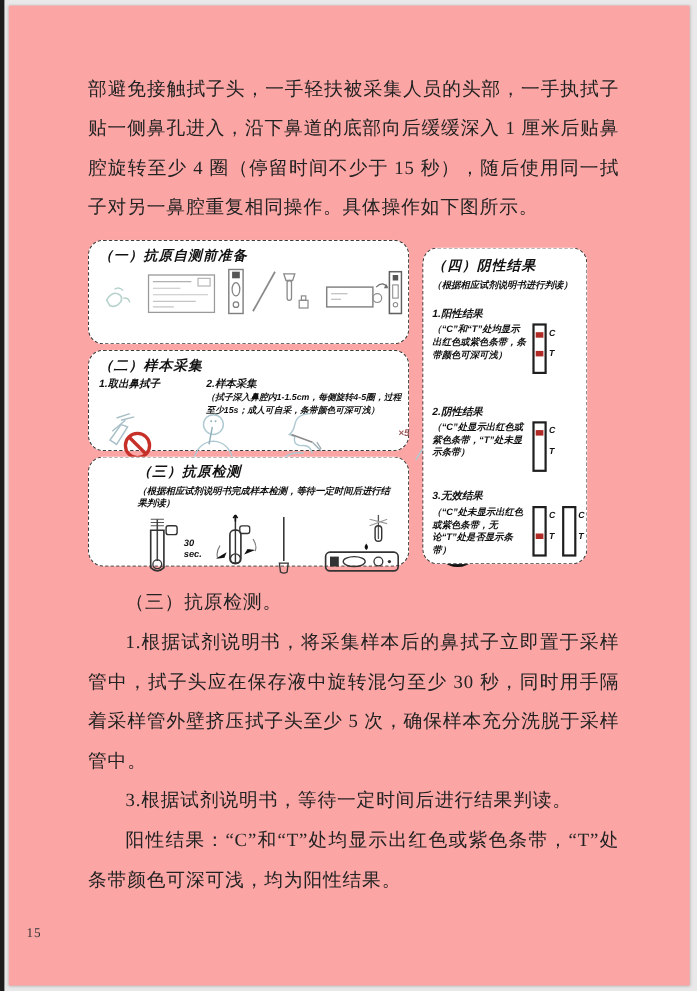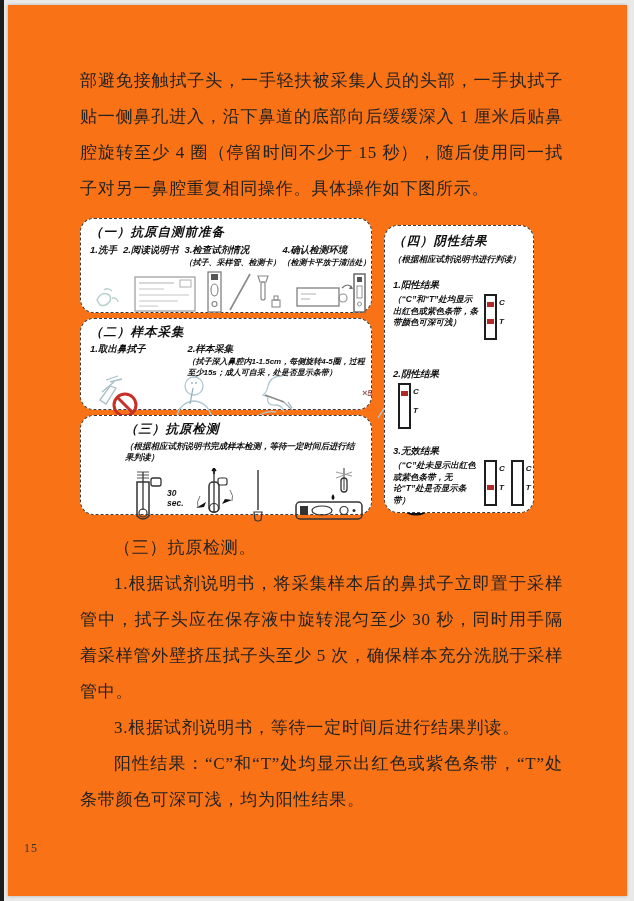--- a/index.html
+++ b/index.html
@@ -1,19 +1,19 @@
 <!DOCTYPE html>
 <html><head>
 <meta charset="utf-8">
 <style>
   * { margin:0; padding:0; box-sizing:border-box; }
   html,body { width:634px; height:901px; background:#e9e9e9; overflow:hidden;
               font-family:"Liberation Serif","DejaVu Serif",serif; }
   .page { position:absolute; left:8px; top:5px; width:619px; height:891px;
-          background:#f97316; box-shadow:0 0 3px rgba(0,0,0,.25); }
+          background:#fca5a5; box-shadow:0 0 3px rgba(0,0,0,.25); }
   .left-edge { position:absolute; left:0; top:0; width:4px; height:901px; background:#1d1d1d; z-index:5; }
   .content { position:absolute; left:72px; top:58px; width:483px; }
 
   
   .bodytext { font-size:17px; line-height:36px; letter-spacing:.8px; color:#222;
               text-align:justify; word-break:break-all; }
   .indent { text-indent:2em; }
 
   
   .diagram { position:relative; margin-top:11px; height:302px;
@@ -65,36 +65,20 @@
 
 <div class="page">
   <div class="content">
 
     <p class="bodytext">部避免接触拭子头，一手轻扶被采集人员的头部，一手执拭子贴一侧鼻孔进入，沿下鼻道的底部向后缓缓深入 1 厘米后贴鼻腔旋转至少 4 圈（停留时间不少于 15 秒），随后使用同一拭子对另一鼻腔重复相同操作。具体操作如下图所示。</p>
 
     <div class="diagram">
 
       <div class="dbox box-prep">
         <div class="dtitle">（一）抗原自测前准备</div>
-        <div class="steps-row">
-          <div class="step" style="width:40px">
-            <div class="step-label">1.洗手</div>
-          </div>
-          <div class="step" style="width:68px">
-            <div class="step-label">2.阅读说明书</div>
-          </div>
-          <div class="step" style="width:92px">
-            <div class="step-label">3.检查试剂情况</div>
-            <div class="step-note">（拭子、采样管、检测卡）</div>
-          </div>
-          <div class="step">
-            <div class="step-label">4.确认检测环境</div>
-            <div class="step-note">（检测卡平放于清洁处）</div>
-          </div>
-        </div>
         <div class="icons-row">
           <span style="margin:0 12px 2px 2px">
             <svg width="30" height="28" viewBox="0 0 30 28">
               <path d="M5 16 Q9 8 15 10 Q20 12 18 17 Q14 23 8 21 Z" fill="none" stroke="#b6d2cd" stroke-width="1.5"></path>
               <path d="M12 6 Q16 3 20 7 M20 14 Q25 13 26 18" fill="none" stroke="#b6d2cd" stroke-width="1.3"></path>
             </svg>
           </span>
           <span style="margin:0 10px 2px 0">
             <svg width="62" height="36" viewBox="0 0 62 36">
               <rect x="1" y="1" width="60" height="34" fill="#fff" stroke="#9a9a9a" stroke-width="1.2"></rect>
@@ -135,21 +119,21 @@
           </span>
         </div>
       </div>
 
       <div class="dbox box-sampling">
         <div class="dtitle">（二）样本采集</div>
         <div class="samp-head">
           <div class="step-label">1.取出鼻拭子</div>
           <div>
             <div class="step-label">2.样本采集</div>
-            <div class="samp-note">（拭子深入鼻腔内1-1.5cm，每侧旋转4-5圈，过程至少15s；成人可自采，处是否显示条带）</div>
+            <div class="samp-note">（拭子深入鼻腔内1-1.5cm，每侧旋转4-5圈，过程至少15s；成人可自采，条带颜色可深可浅）</div>
           </div>
         </div>
         <div class="icons-row" style="margin-top:-6px">
           <span style="margin:0 26px 0 2px">
             <svg width="52" height="46" viewBox="0 0 52 46">
               <path d="M14 6 L26 2 M18 8 L30 5 M10 18 L22 8" fill="none" stroke="#a8bfc8" stroke-width="1.3"></path>
               <path d="M8 26 L18 12 L24 14 L14 30 Z" fill="none" stroke="#a8bfc8" stroke-width="1.3"></path>
               <circle cx="33" cy="31" r="11" fill="none" stroke="#c63028" stroke-width="3"></circle>
               <line x1="25.5" y1="23.5" x2="40.5" y2="38.5" stroke="#c63028" stroke-width="3"></line>
             </svg>
@@ -257,20 +241,21 @@
                   <span class="lab-t">T</span>
                 </div>
               </div>
             </div>
           </div>
         </div>
 
         <div class="result" style="margin-top:28px">
           <div class="res-heading">2.阴性结果</div>
           <div class="res-row">
+            <div class="res-desc">（“C”处显示出红色或紫色条带，“T”处未显示条带）</div>
             <div class="strip-zone">
               <div class="strip-wrap">
                 <div class="strip">
                     <div class="band band-C" style="background: rgb(176, 42, 38);"></div>
                   </div>
                 <div class="strip-labels">
                   <span class="lab-c">C</span>
                   <span class="lab-t">T</span>
                 </div>
               </div>

